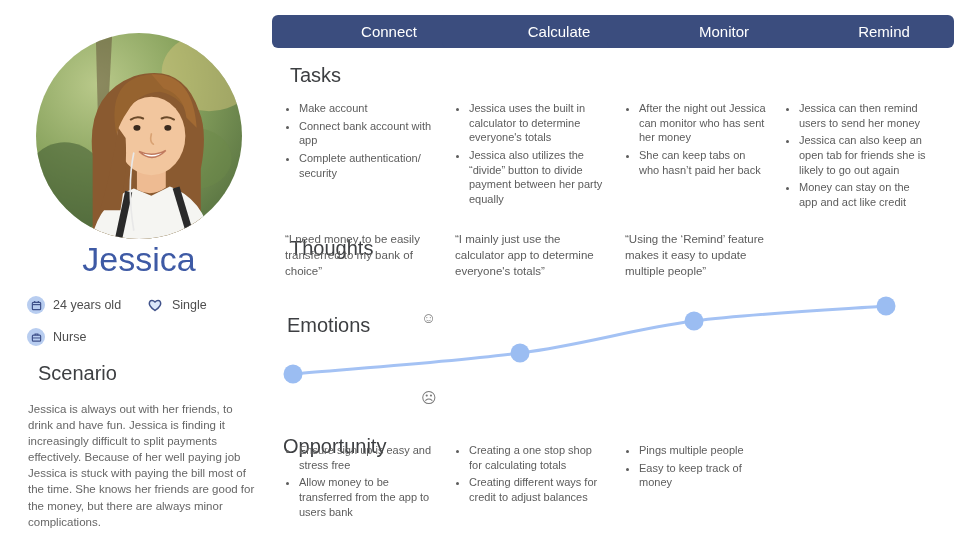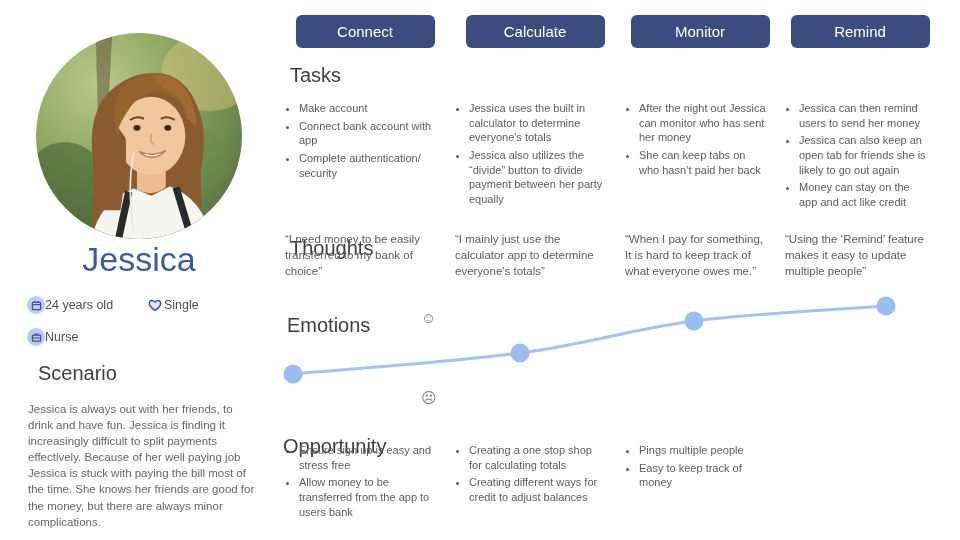--- a/index.html
+++ b/index.html
@@ -4,32 +4,32 @@
 <style>
   html,body{margin:0;padding:0;}
   body{width:960px;height:540px;background:#ffffff;font-family:"Liberation Sans",sans-serif;position:relative;overflow:hidden;
        --stage-pill:#3b4d7e;--persona-name:#3e5aa5;--emotion-line:#a4c2f4;--emotion-dot:#9bbdf2;--icon-circle-bg:#b8cdf0;--icon-glyph:#3f518a;}
   .abs{position:absolute;}
   
   .avatar-wrap{left:36px;top:33px;width:206px;height:206px;border-radius:50%;overflow:hidden;}
   .avatar-wrap svg{display:block;width:100%;height:100%;}
   .persona-name{left:0;top:240px;width:278px;text-align:center;font-size:34px;color:var(--persona-name);}
   .attrs{left:27px;top:296px;width:238px;display:grid;grid-template-columns:119px auto;row-gap:14px;}
-  .attr{display:flex;align-items:center;font-size:12.5px;color:#4e4e4e;}
+  .attr{display:flex;align-items:center;gap:8px;font-size:12.5px;color:#4e4e4e;}
   .attr-icon{width:18px;height:18px;border-radius:50%;background:var(--icon-circle-bg);display:flex;align-items:center;justify-content:center;flex:0 0 18px;}
   .attr-icon svg{width:11px;height:11px;display:block;}
   .attr-icon.noring{background:transparent;}
   .attr-icon.noring svg{width:16px;height:16px;}
   .sec-h{font-size:20px;color:#3d3f42;}
   .scenario-h{left:38px;top:362px;}
   .scenario-text{left:28px;top:401px;width:228px;font-size:11.5px;line-height:1.4;color:#666;}
   
   .grid4{left:285px;display:grid;grid-template-columns:160px 160px 150px 150px;column-gap:10px;}
   .stage-row{top:15px;}
-  .stage-btn{width:139px;height:33px;justify-self:center;background:var(--stage-pill);border-radius:6px;color:#fff;font-size:15px;display:flex;align-items:center;justify-content:center;cursor:pointer;}
+  .stage-btn{width:139px;height:33px;justify-self:center;background:var(--stage-pill);border-radius:6px;color:#fff;font-size:15px;display:flex;align-items:center;justify-content:center;cursor:pointer;padding-left:48px;}
   .tasks-h{left:290px;top:64px;}
   .tasks-row{top:101px;}
   .bullets{margin:0;padding:0 8px 0 14px;font-size:11px;line-height:1.33;color:#5c5c5c;}
   .bullets li{margin-bottom:3px;}
   .thoughts-h{left:290px;top:191px;margin-top:46px;}
   .thoughts-row{top:232px;}
   .quote{margin:0;padding-right:10px;font-size:11.5px;line-height:1.38;color:#5c5c5c;}
   .emotions-h{left:287px;top:314px;}
   .emoji{font-size:15px;color:#7a7a7a;line-height:1;}
   .emoji-happy{left:421px;top:310px;}
@@ -137,21 +137,20 @@
       <li>Jessica can then remind users to send her money</li>
       <li>Jessica can also keep an open tab for friends she is likely to go out again</li>
       <li>Money can stay on the app and act like credit</li>
     </ul>
 </div>
 
 <div class="abs sec-h thoughts-h">Thoughts</div>
 <div class="abs grid4 thoughts-row">
   <p class="quote">“I need money to be easily transferred to my bank of choice”</p>
   <p class="quote">“I mainly just use the calculator app to determine everyone's totals”</p>
-  <p class="quote">“When I pay for something, It is hard to keep track of what everyone owes me.”</p>
   <p class="quote">“Using the ‘Remind’ feature makes it easy to update multiple people”</p>
 </div>
 
 <div class="abs sec-h emotions-h">Emotions</div>
 <span class="abs emoji emoji-happy">☺</span>
 <span class="abs emoji emoji-sad">☹</span>
 <svg class="abs emotion-svg" viewBox="0 0 680 130">
     <path d="M 13 84 C 50.833333333333336 80.5, 173.16666666666669 71.83333333333333, 240 63 C 306.8333333333333 54.166666666666664, 353 38.833333333333336, 414 31 C 475 23.166666666666668, 574 18.5, 606 16" fill="none" stroke="#a4c2f4" stroke-width="3"></path>
     <circle cx="13" cy="84" r="9.5" fill="#9bbdf2"></circle>
     <circle cx="240" cy="63" r="9.5" fill="#9bbdf2"></circle>

